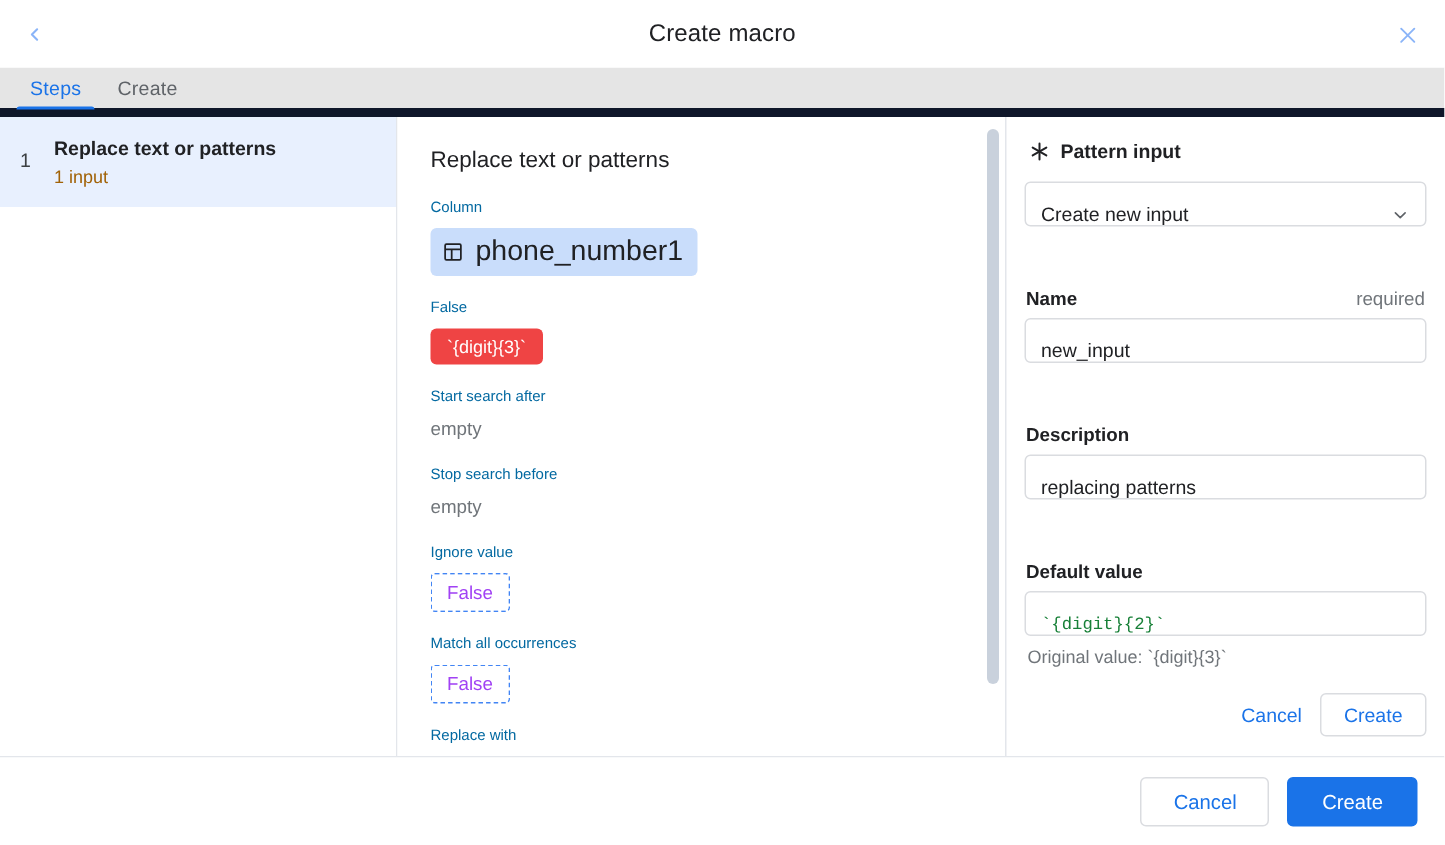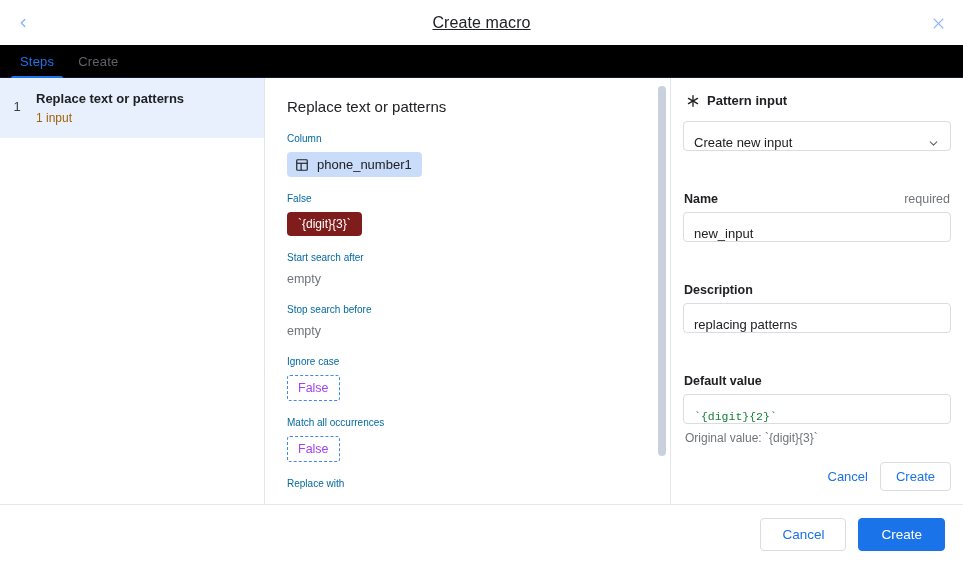--- a/index.html
+++ b/index.html
@@ -45,21 +45,20 @@
     border-radius: 50%;
     cursor: pointer;
     color: #8ab4f8;
   }
   .back-btn svg { display: block; }
   .dialog-title {
     font-size: 16px;
     font-weight: 400;
     color: #202124;
     letter-spacing: .1px;
-    text-decoration: underline;
   }
   .close-btn {
     position: absolute;
     right: 10px;
     top: 8px;
     width: 30px;
     height: 30px;
     display: flex;
     align-items: center;
     justify-content: center;
@@ -69,22 +68,22 @@
   }
   .close-btn svg { display: block; }
 
   
   .tabs {
     flex: 0 0 33px;
     height: 33px;
     display: flex;
     align-items: stretch;
     padding-left: 8px;
-    border-bottom: 1px solid #0f172a;
-    background: #000000;
+    border-bottom: 6px solid #0f172a;
+    background: #e5e5e5;
   }
   .tab {
     position: relative;
     display: flex;
     align-items: center;
     padding: 0 12px;
     font-size: 13px;
     color: #5f6368;
     cursor: pointer;
     letter-spacing: .2px;
@@ -185,29 +184,29 @@
     color: #70757a;
     line-height: 17px;
   }
   .chip-column {
     display: inline-flex;
     align-items: center;
     gap: 8px;
     background: #c9ddfb;
     border-radius: 4px;
     padding: 5px 10px 5px 8px;
-    font-size: 13px;
+    font-size: 19px;
     color: #202124;
     cursor: pointer;
   }
   .chip-column svg { display: block; flex: 0 0 auto; }
   .chip-find {
     display: inline-flex;
     align-items: center;
-    background: #7f1d1d;
+    background: #ef4444;
     border-radius: 4px;
     padding: 5px 11px;
     font-size: 12px;
     color: #ffffff;
     cursor: pointer;
     font-family: "Liberation Sans", sans-serif;
   }
   .chip-dashed {
     display: inline-flex;
     align-items: center;
@@ -431,21 +430,21 @@
           <div class="field-label">Start search after</div>
           <div class="value-empty">empty</div>
         </div>
 
         <div class="field">
           <div class="field-label">Stop search before</div>
           <div class="value-empty">empty</div>
         </div>
 
         <div class="field">
-          <div class="field-label">Ignore case</div>
+          <div class="field-label">Ignore value</div>
           <div class="chip-dashed bool">False</div>
         </div>
 
         <div class="field">
           <div class="field-label">Match all occurrences</div>
           <div class="chip-dashed bool">False</div>
         </div>
 
         <div class="field">
           <div class="field-label">Replace with</div>

